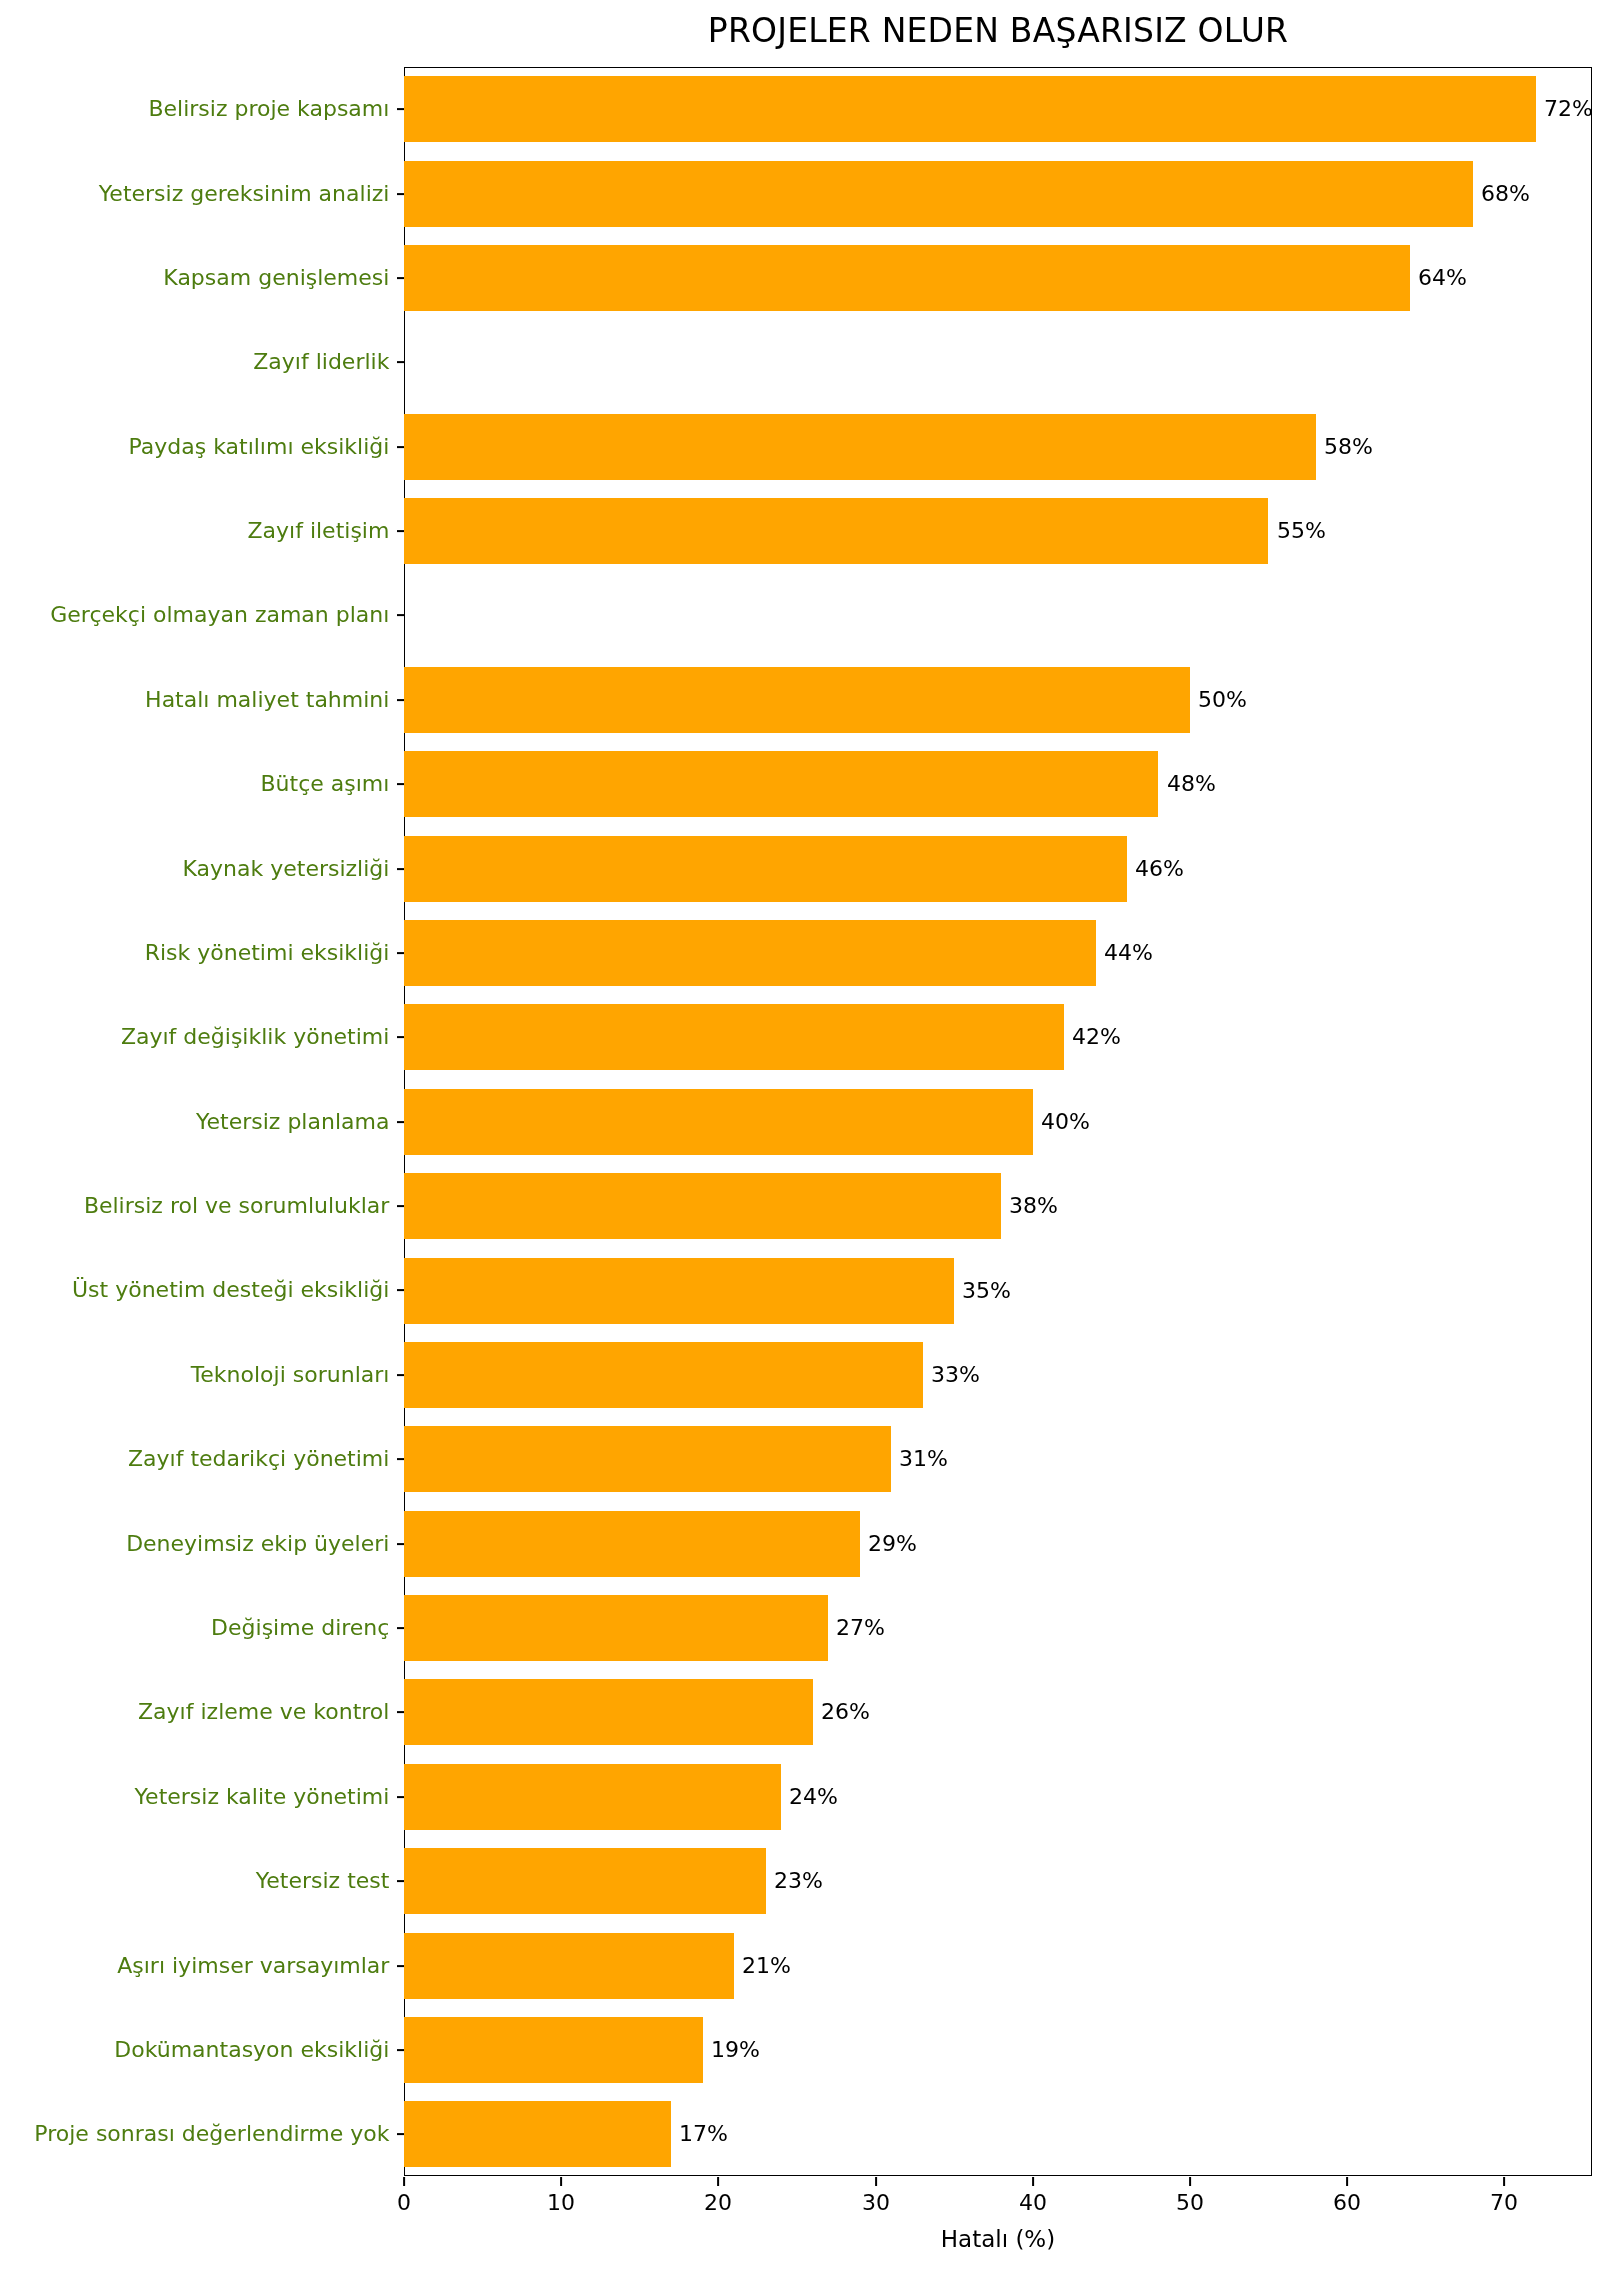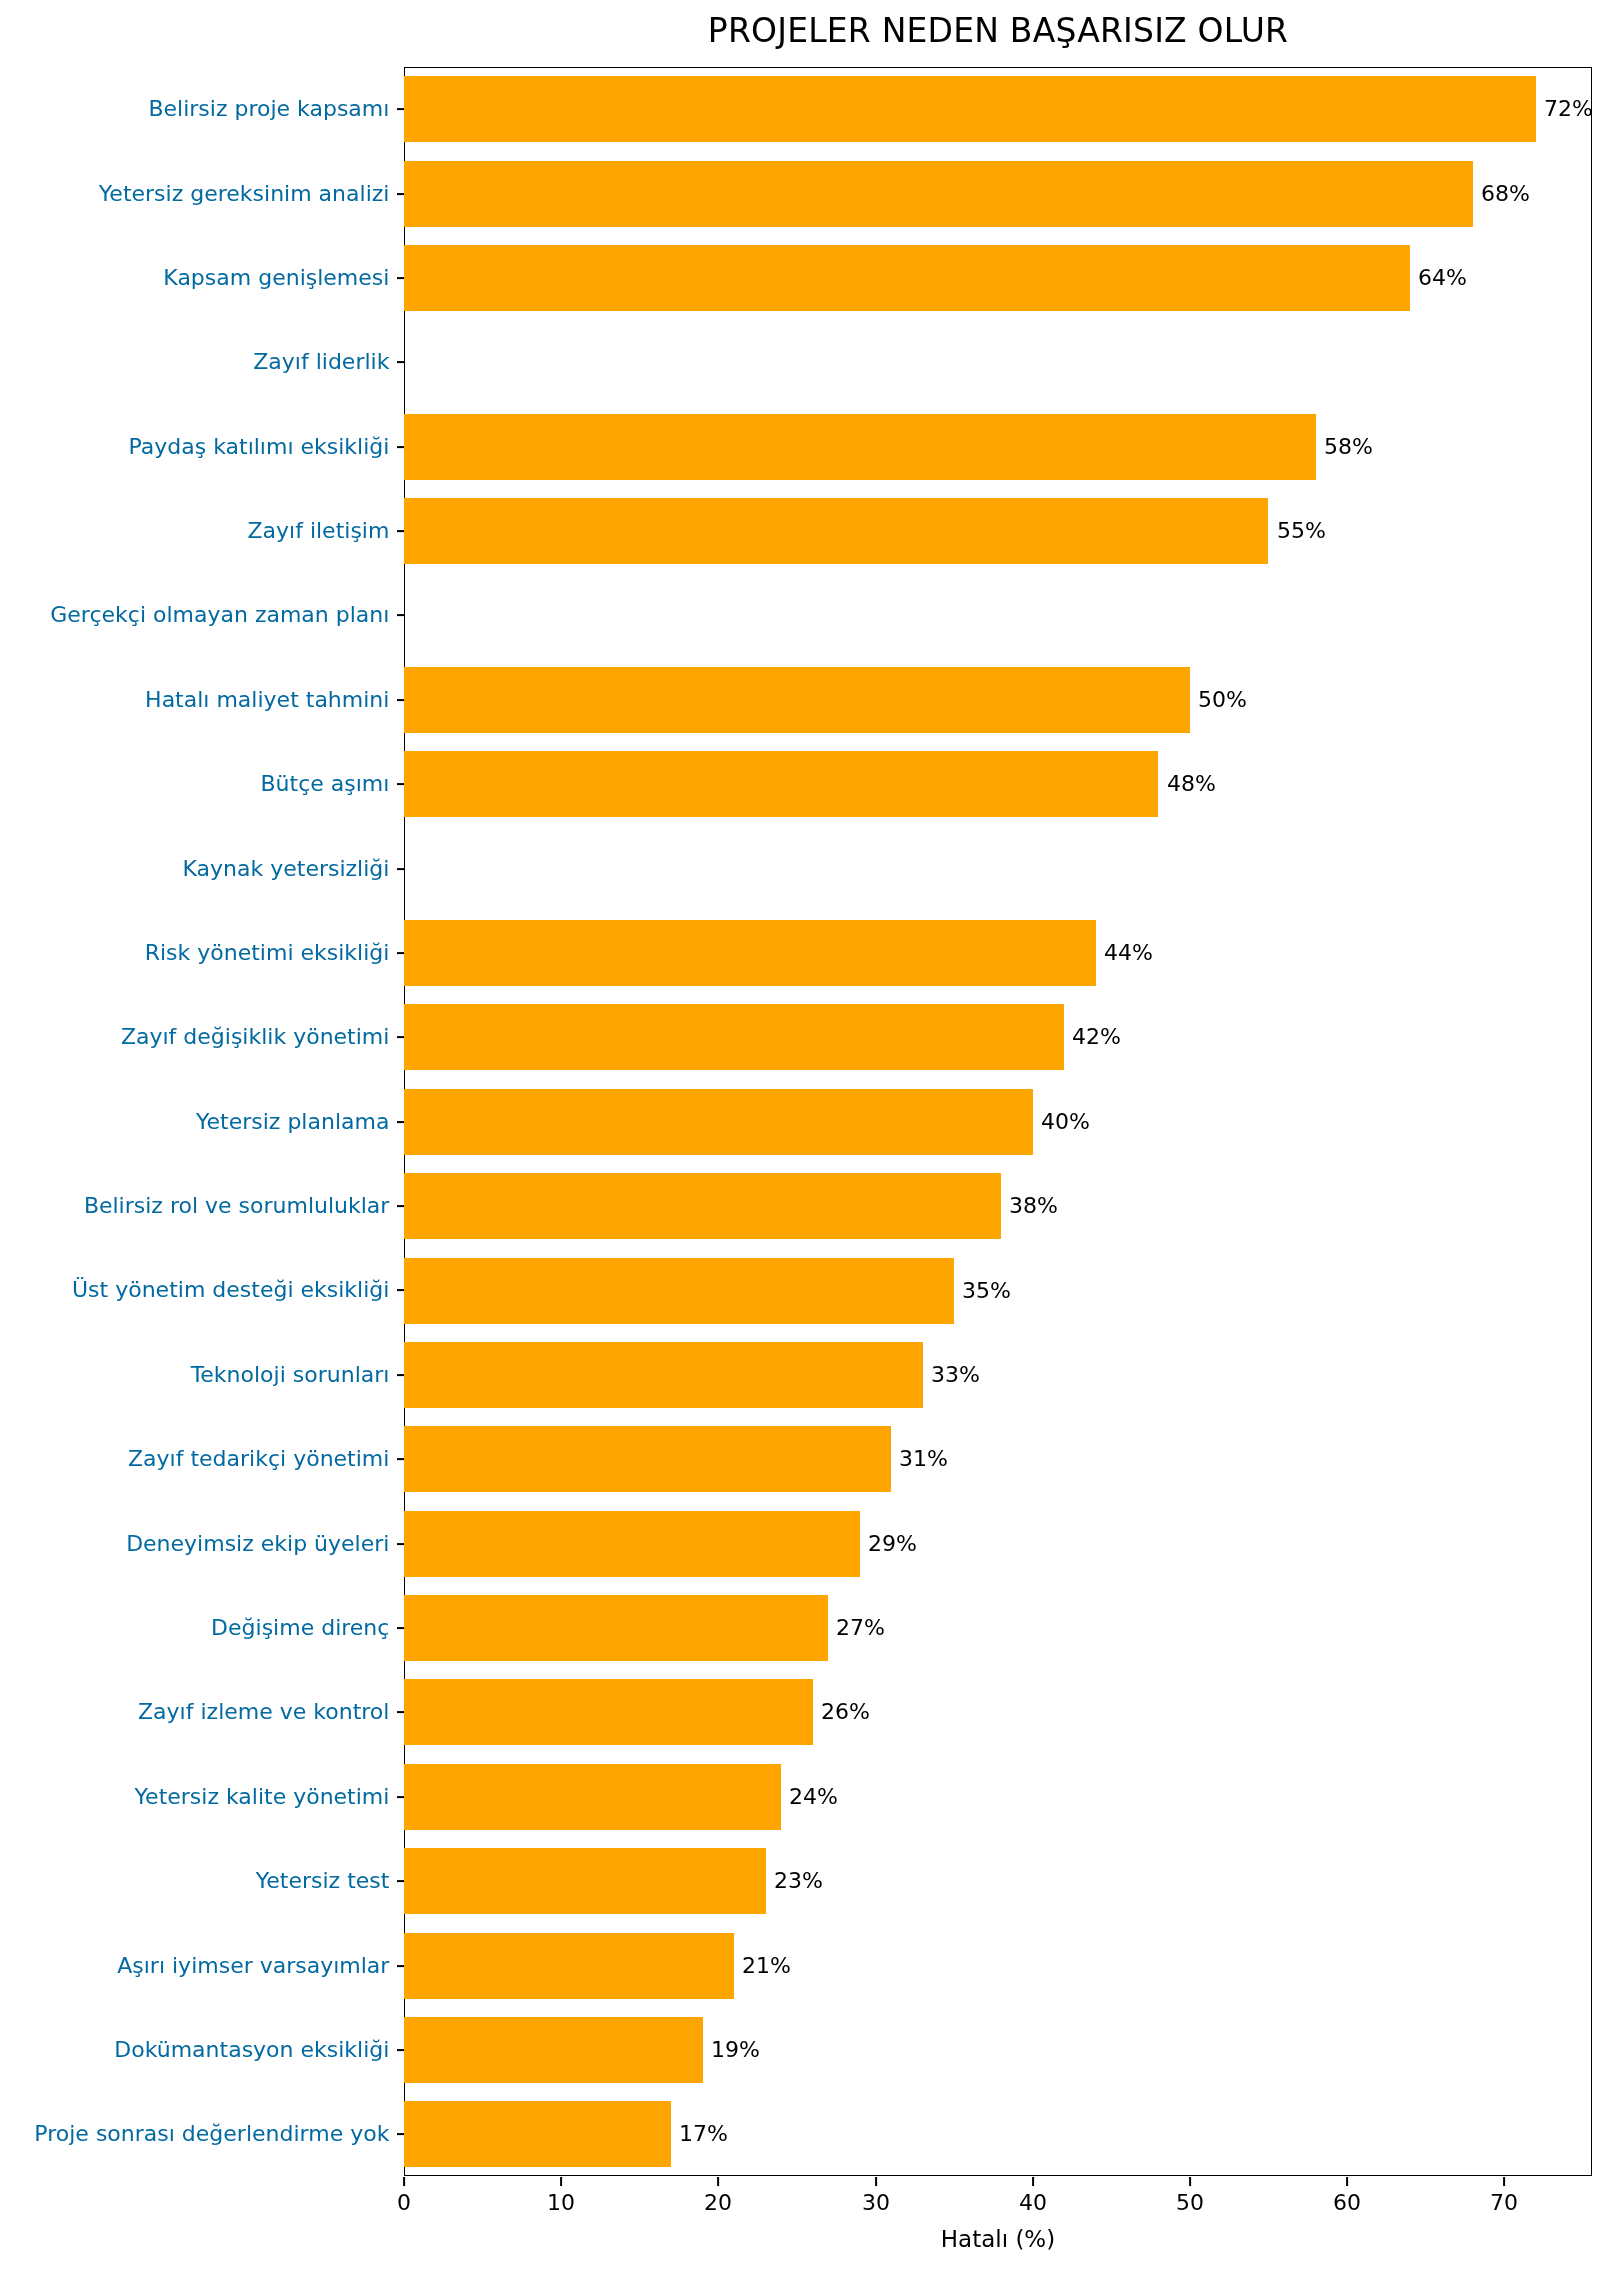--- a/index.html
+++ b/index.html
@@ -95,21 +95,21 @@
     width: 404px;
     height: 2109px;
   }
   .ytick-label {
     position: absolute;
     right: 14.6px;
     transform: translateY(-50%);
     text-align: right;
     font-size: 22px;
     line-height: 24px;
-    color: #0369a1;
+    color: #4d7c0f;
     white-space: nowrap;
   }
   .ytick-mark {
     position: absolute;
     right: 0px;
     width: 7.3px;
     height: 1.8px;
     background: #000000;
     transform: translateY(-50%);
   }
@@ -237,20 +237,24 @@
         <span class="bar-value" style="left: 873px;">55%</span>
       </div>
       <div class="bar-row" style="top: 600px; height: 66px; width: 1188px;">
         <div class="bar-rect" style="width: 786px; background: rgb(255, 165, 0);"></div>
         <span class="bar-value" style="left: 794px;">50%</span>
       </div>
       <div class="bar-row" style="top: 684px; height: 66px; width: 1188px;">
         <div class="bar-rect" style="width: 754px; background: rgb(255, 165, 0);"></div>
         <span class="bar-value" style="left: 763px;">48%</span>
       </div>
+      <div class="bar-row" style="top: 769px; height: 66px; width: 1188px;">
+        <div class="bar-rect" style="width: 723px; background: rgb(255, 165, 0);"></div>
+        <span class="bar-value" style="left: 731px;">46%</span>
+      </div>
       <div class="bar-row" style="top: 853px; height: 66px; width: 1188px;">
         <div class="bar-rect" style="width: 692px; background: rgb(255, 165, 0);"></div>
         <span class="bar-value" style="left: 700px;">44%</span>
       </div>
       <div class="bar-row" style="top: 937px; height: 66px; width: 1188px;">
         <div class="bar-rect" style="width: 660px; background: rgb(255, 165, 0);"></div>
         <span class="bar-value" style="left: 668px;">42%</span>
       </div>
       <div class="bar-row" style="top: 1022px; height: 66px; width: 1188px;">
         <div class="bar-rect" style="width: 629px; background: rgb(255, 165, 0);"></div>

